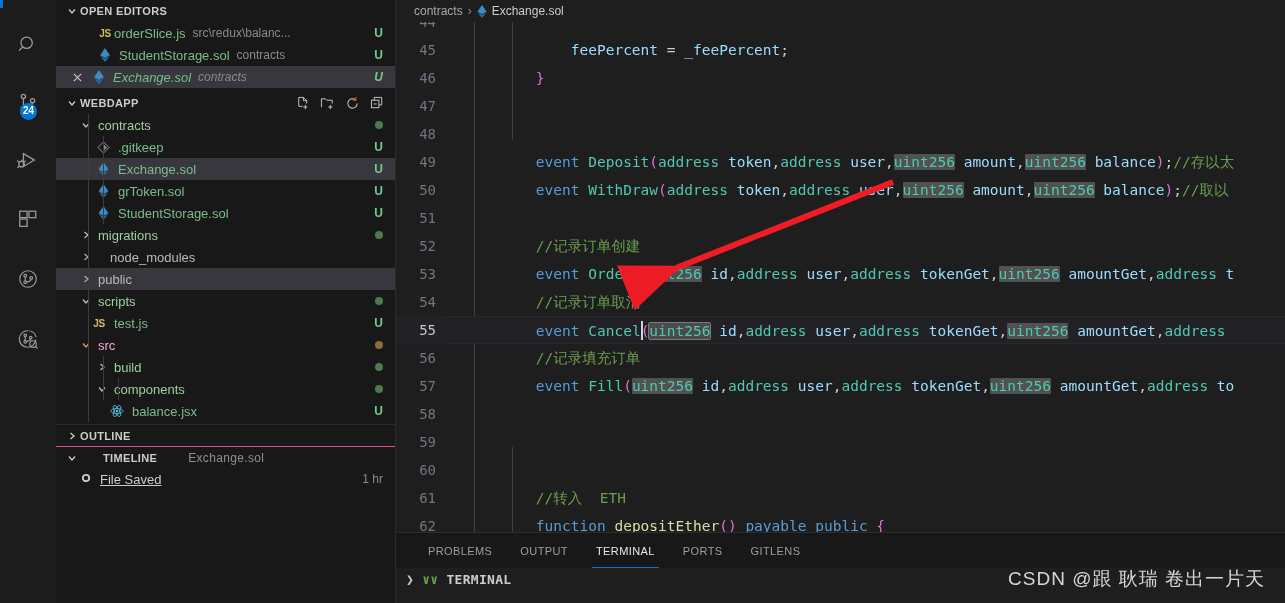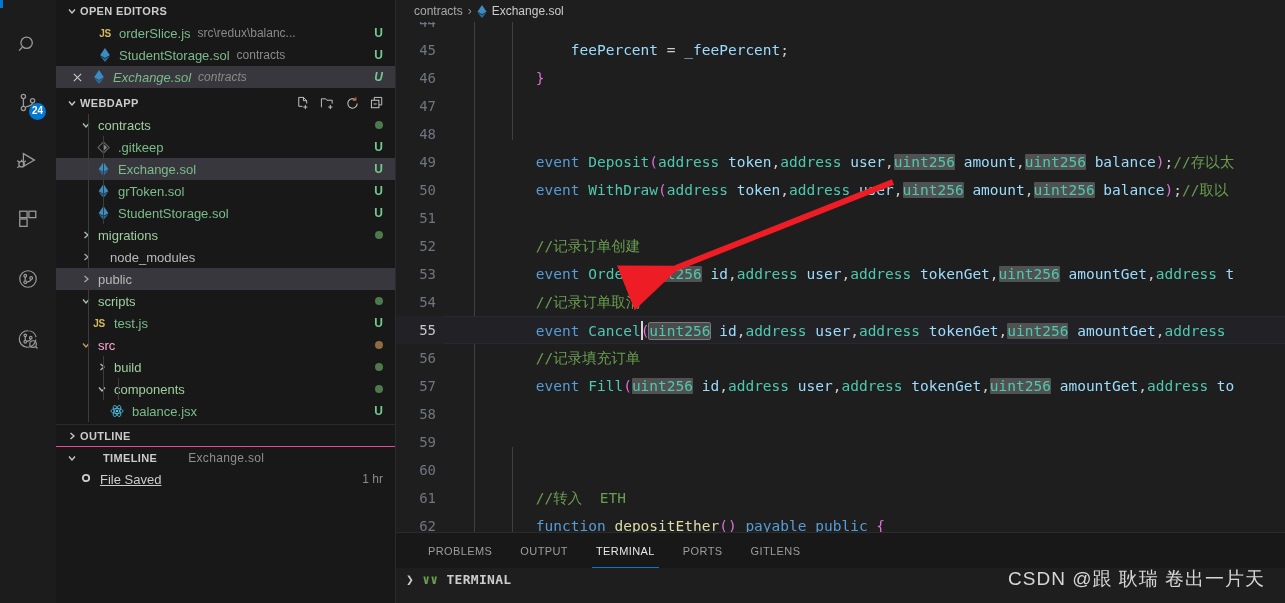--- a/index.html
+++ b/index.html
@@ -23,21 +23,21 @@
   .activity-bar .top-indicator {
     position: absolute; left:0; top:0; width: 3px; height: 8px; background: #0078d4;
   }
   .act-item {
     width: 56px; height: 54px;
     display: flex; align-items: center; justify-content: center;
     position: relative;
   }
   .act-item svg { display:block; }
   .badge {
-    position: absolute; right: 10px; bottom: 10px;
+    position: absolute; right: 19px; bottom: 10px;
     background: #0078d4; color: #fff;
     font-size: 10px; line-height: 16px; min-width: 17px; height: 17px;
     border-radius: 9px; text-align: center; font-weight: 600;
     padding: 0 2px;
   }
 
   
   .sidebar {
     width: 340px; flex: 0 0 340px; height: 603px;
     background: #181818;
@@ -255,21 +255,21 @@
           </svg>
       </span>
       <span>OPEN EDITORS</span>
     </div>
 
     <div class="open-editors-list">
       <div class="row">
         <span style="width:22px;flex:0 0 22px"></span>
         <span class="icon-slot"></span>
         <span class="icon-slot js-badge">JS</span>
-        <span class="label" style="margin-left:5px;">orderSlice.js</span>
+        <span class="label" style="">orderSlice.js</span>
         <span class="desc">src\redux\balanc...</span>
         <span class="badge-u">U</span>
       </div>
 
       <div class="row">
         <span style="width:22px;flex:0 0 22px"></span>
         <span class="icon-slot"></span>
         <span class="icon-slot">
           <svg width="12" height="14" viewBox="0 0 12 16">
               <path d="M6 0 L11.6 8.2 L6 11.4 L0.4 8.2 Z" fill="#3c8cc4"></path>

